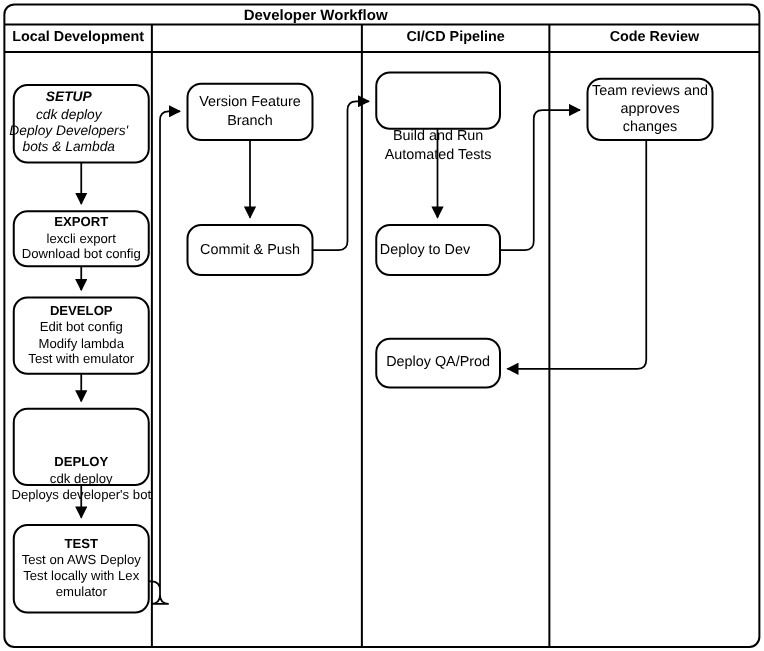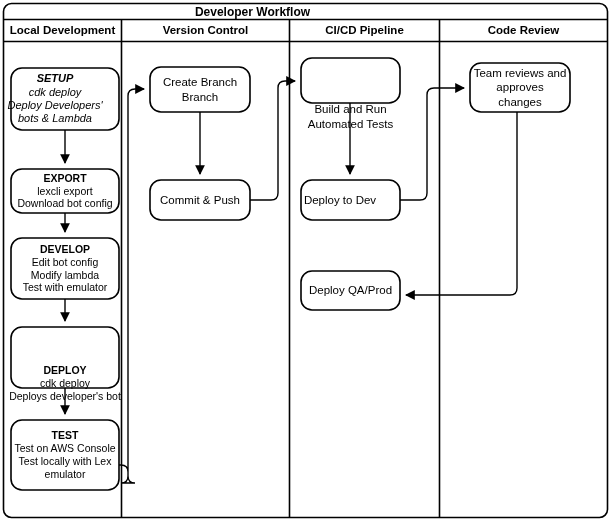--- a/index.html
+++ b/index.html
@@ -82,21 +82,20 @@
 
       <path d="M 400 200 L 420 200 Q 427 200 427 193 L 427 95 Q 427 88 434 88 L 464 88" marker-end="url(#arrow)"></path>
 
       <path d="M 517 112 L 517 288 Q 517 295 510 295 L 406 295" marker-end="url(#arrow)"></path>
     </g>
   </svg>
 
   <div class="pool-title">Developer Workflow</div>
 
   <div class="lane-title" style="left:4px;top:19px;width:117px;">Local Development</div>
-  <div class="lane-title" style="left:122px;top:19px;width:167px;">Version Control</div>
   <div class="lane-title" style="left:290px;top:19px;width:149px;">CI/CD Pipeline</div>
   <div class="lane-title" style="left:440px;top:19px;width:167px;">Code Review</div>
 
   <div class="node-label" style="left:11px;top:68px;width:88px;height:62px;font-size:11px;font-style:italic;">
       <span class="ln bold">SETUP</span>
       <span class="ln">cdk deploy</span>
       <span class="ln">Deploy Developers'</span>
       <span class="ln">bots &amp; Lambda</span>
     </div>
   <div class="node-label" style="left:11px;top:169px;width:108px;height:44px;font-size:10.5px;">
@@ -110,27 +109,27 @@
       <span class="ln">Modify lambda</span>
       <span class="ln">Test with emulator</span>
     </div>
   <div class="node-label" style="left:11px;top:327px;width:108px;height:61px;font-size:10.5px;margin-top:26px;">
       <span class="ln bold">DEPLOY</span>
       <span class="ln">cdk deploy</span>
       <span class="ln">Deploys developer's bot</span>
     </div>
   <div class="node-label" style="left:11px;top:420px;width:108px;height:70px;font-size:10.5px;">
       <span class="ln bold">TEST</span>
-      <span class="ln">Test on AWS Console</span>
+      <span class="ln">Test on AWS Deploy</span>
       <span class="ln">Test locally with Lex</span>
       <span class="ln">emulator</span>
     </div>
 
   <div class="node-label" style="left:150px;top:67px;width:100px;height:45px;font-size:11.5px;">
-      <span class="ln">Create Branch</span>
+      <span class="ln">Version Feature</span>
       <span class="ln">Branch</span>
     </div>
   <div class="node-label" style="left:150px;top:180px;width:100px;height:40px;font-size:11.5px;">
       <span class="ln">Commit &amp; Push</span>
     </div>
 
   <div class="node-label" style="left:296px;top:58px;width:109px;height:45px;font-size:11.5px;margin-top:36px;">
       <span class="ln">Build and Run</span>
       <span class="ln">Automated Tests</span>
     </div>

